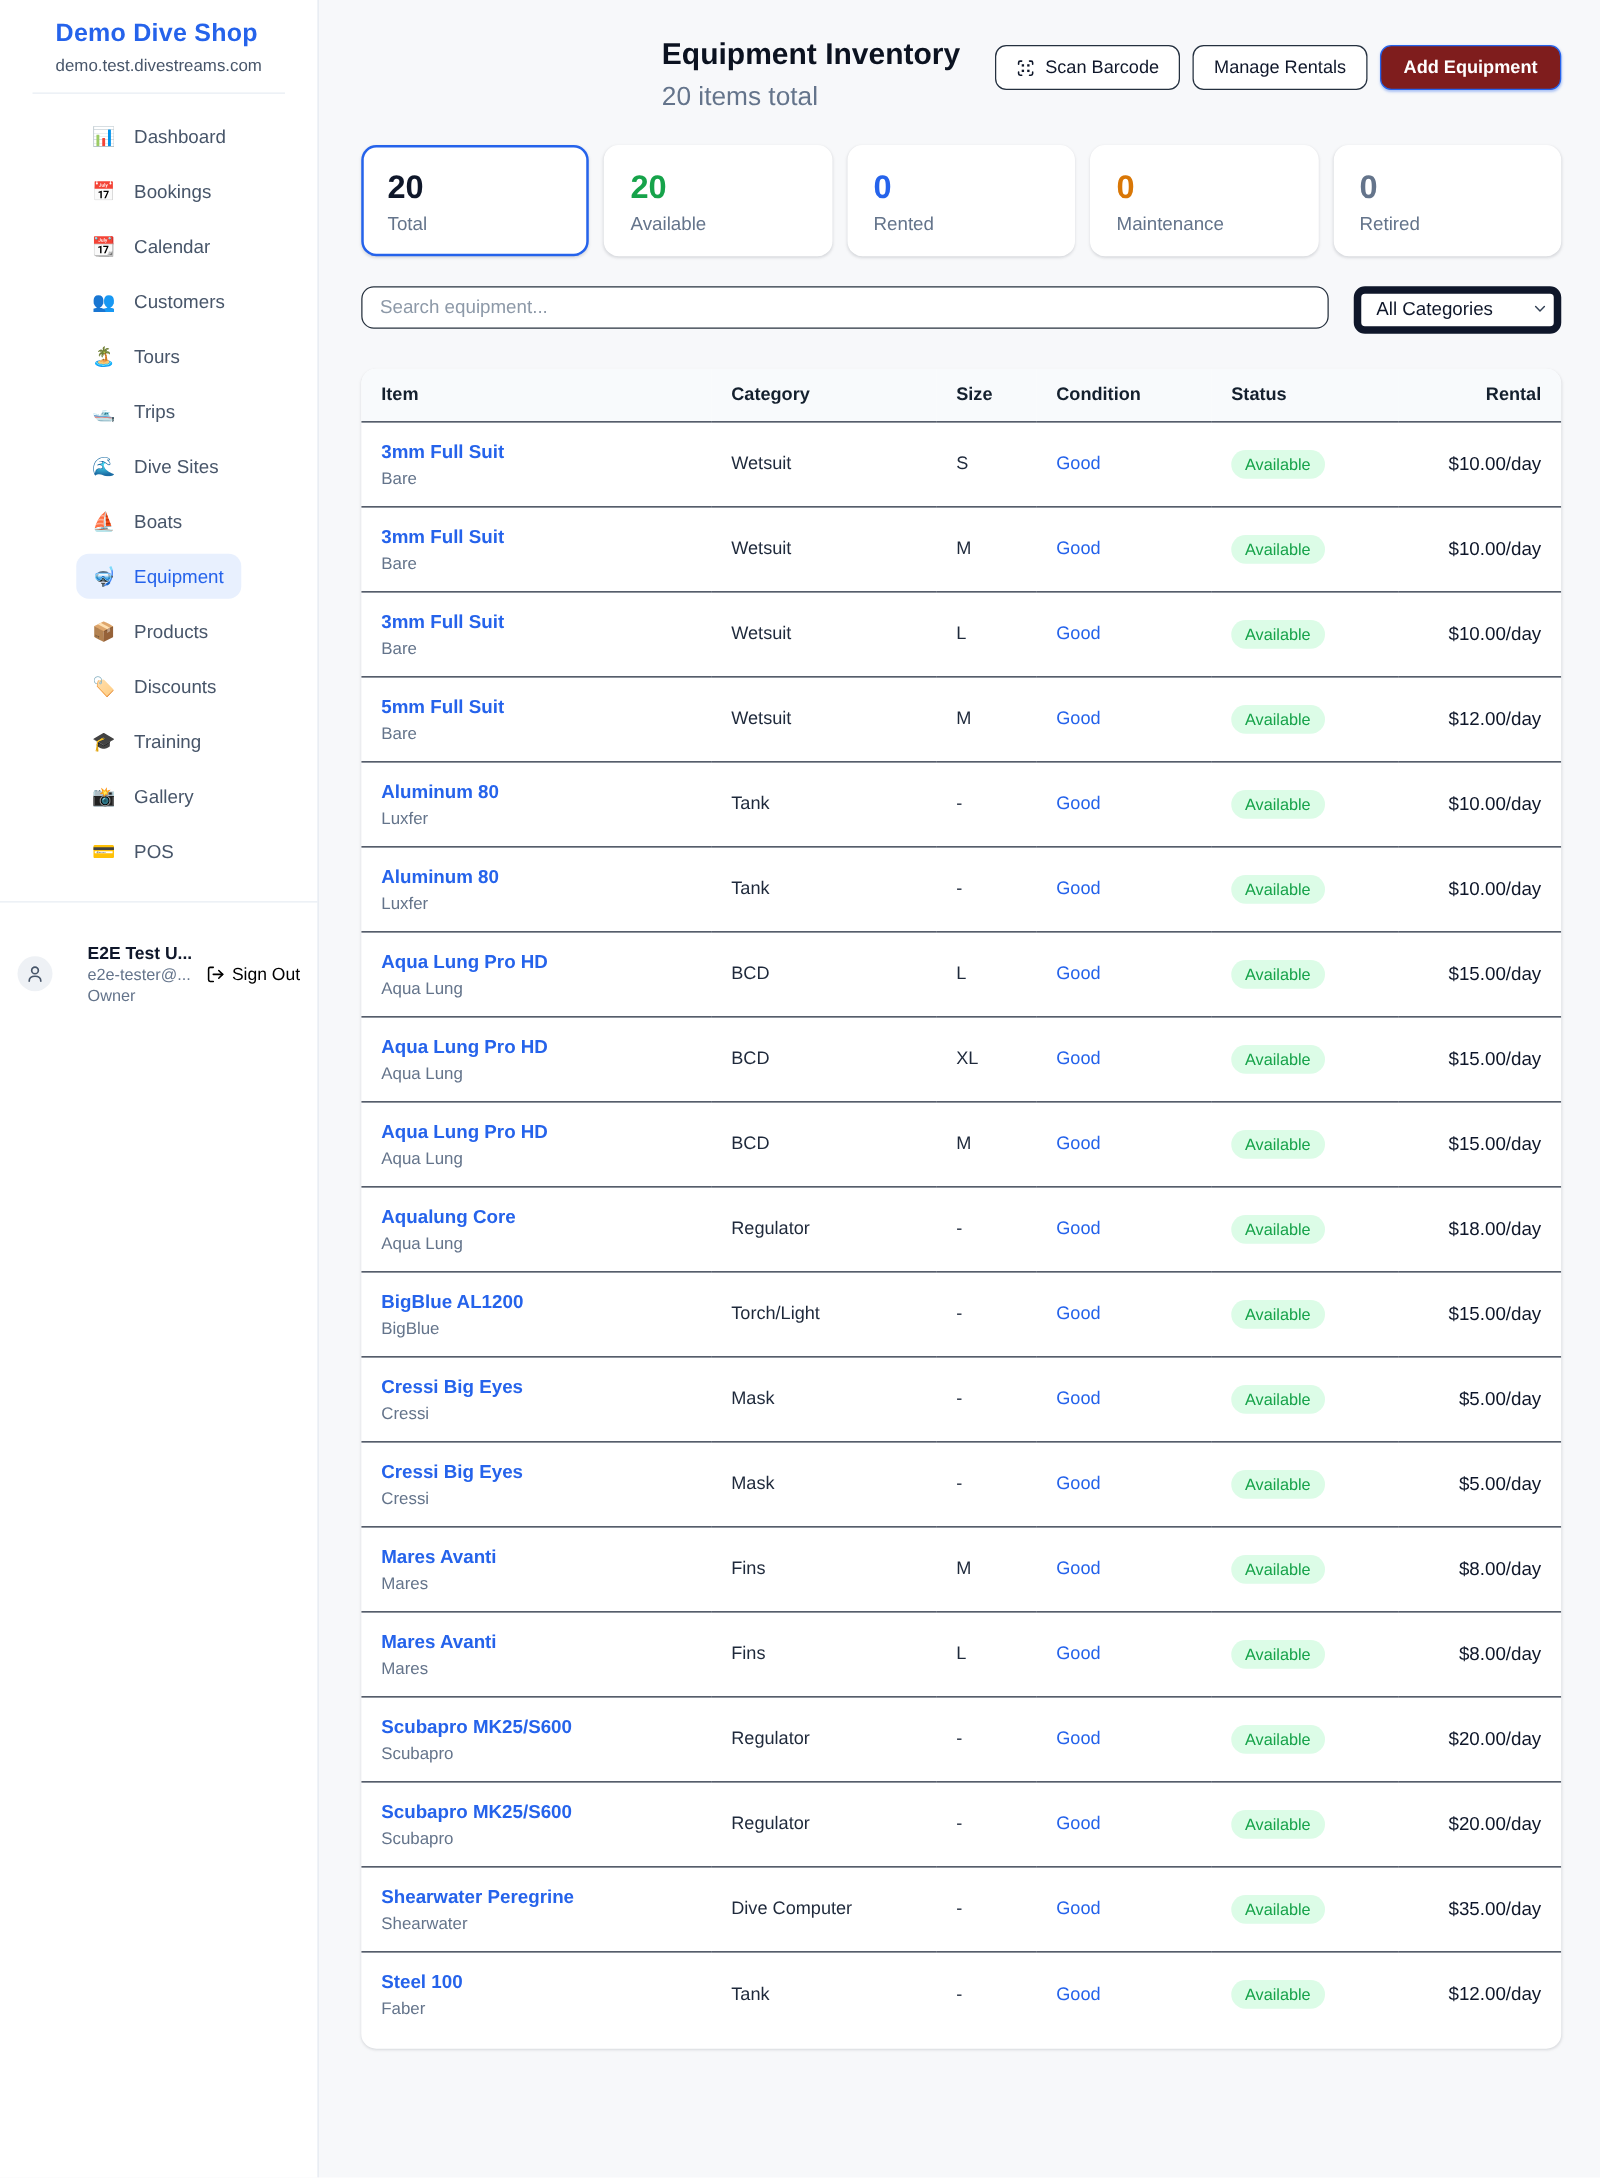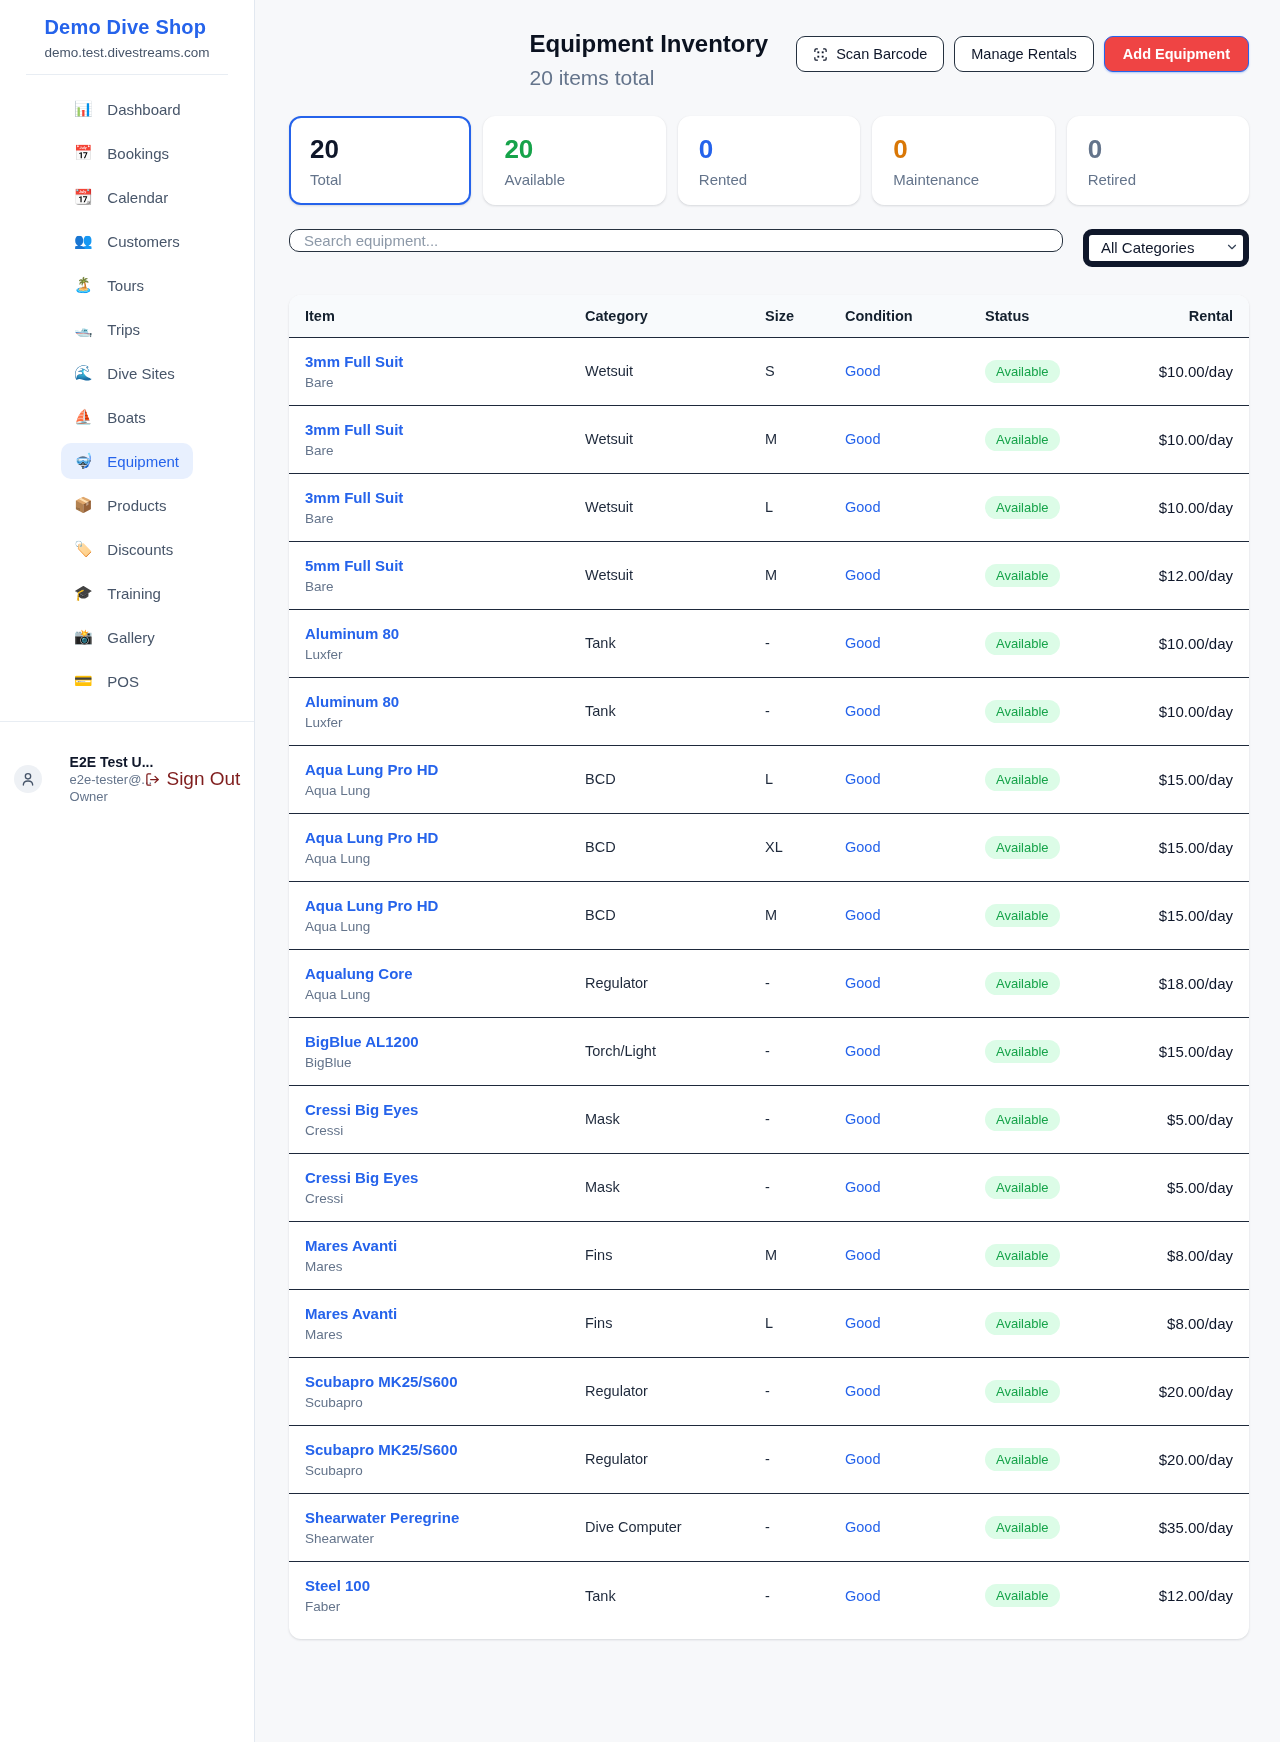--- a/index.html
+++ b/index.html
@@ -40,50 +40,50 @@
     width:28px; height:28px; border-radius:50%;
     background:#eef1f5; display:flex; align-items:center; justify-content:center;
     color:#475569; flex:none;
   }
   .user-meta { min-width:0; flex:1; }
   .user-name { font-size:14px; font-weight:700; color:#0f172a; white-space:nowrap; }
   .user-email, .user-role { font-size:13px; color:#64748b; margin-top:2px; white-space:nowrap; }
   .signout-btn {
     display:flex; align-items:center; gap:6px;
     background:none; border:none; cursor:pointer;
-    font-family:inherit; font-size:19px; color:#7f1d1d; flex:none;
+    font-family:inherit; font-size:14px; color:#000000; flex:none;
   }
   
   main { flex:1; padding:30px 31px 0 34px; }
   .page-header { display:flex; justify-content:flex-end; align-items:flex-start; }
   .page-title { font-size:24px; font-weight:700; color:#0b1220; }
   .page-subtitle { font-size:21px; color:#64748b; margin-top:8px; }
   .header-actions { display:flex; gap:10px; margin-top:6px;margin-left:28px; }
   .btn {
     height:36px; border-radius:9px; font-family:inherit;
     font-size:14.5px; display:inline-flex; align-items:center; gap:8px;
     padding:0 16px; cursor:pointer;
   }
   .btn-outline { background:#fff; border:1px solid #24303f; color:#0f172a; font-weight:500; }
-  .btn-primary { background:#ef4444; border:1px solid #2563eb; color:#fff; font-weight:600;
+  .btn-primary { background:#7f1d1d; border:1px solid #2563eb; color:#fff; font-weight:600;
     box-shadow:0 1px 2px rgba(37,99,235,.35); padding:0 18px; }
   
   .stats-row { display:flex; gap:12px; margin-top:26px; }
   .stat-card {
     flex:1; background:#fff; border:1px solid #fff; border-radius:12px;
     padding:18px 20px 16px;
     box-shadow:0 1px 2px rgba(15,23,42,.06), 0 1px 3px rgba(15,23,42,.08);
   }
   .stat-card.selected { border:2px solid #2563eb; padding:17px 19px 15px; }
   .stat-value { font-size:26px; font-weight:700; line-height:1.15; }
   .stat-label { font-size:15px; color:#64748b; margin-top:6px; }
   
   .filter-row { display:flex; gap:20px; margin-top:24px; }
   .search-input {
-    flex:1; height:23px; border:1px solid #27323f; border-radius:10px;
+    flex:1; height:34px; border:1px solid #27323f; border-radius:10px;
     background:#fff; padding:0 14px; font-family:inherit; font-size:15px; color:#a21caf;
   }
   .search-input::placeholder { color:#8d99a8; }
   .select-wrap { position:relative; width:166px; flex:none; }
   .category-select {
     width:100%; height:38px; border:6px solid #0f172a; border-radius:9px;
     background:#fff; padding:0 44px 0 12px; font-family:Liberation Sans, sans-serif; font-size:15px;
     color:#0f172a; appearance:none; -webkit-appearance:none; cursor:pointer;
   }
   .select-chevron { position:absolute; right:10px; top:11px; pointer-events:none; color:#334155; }

